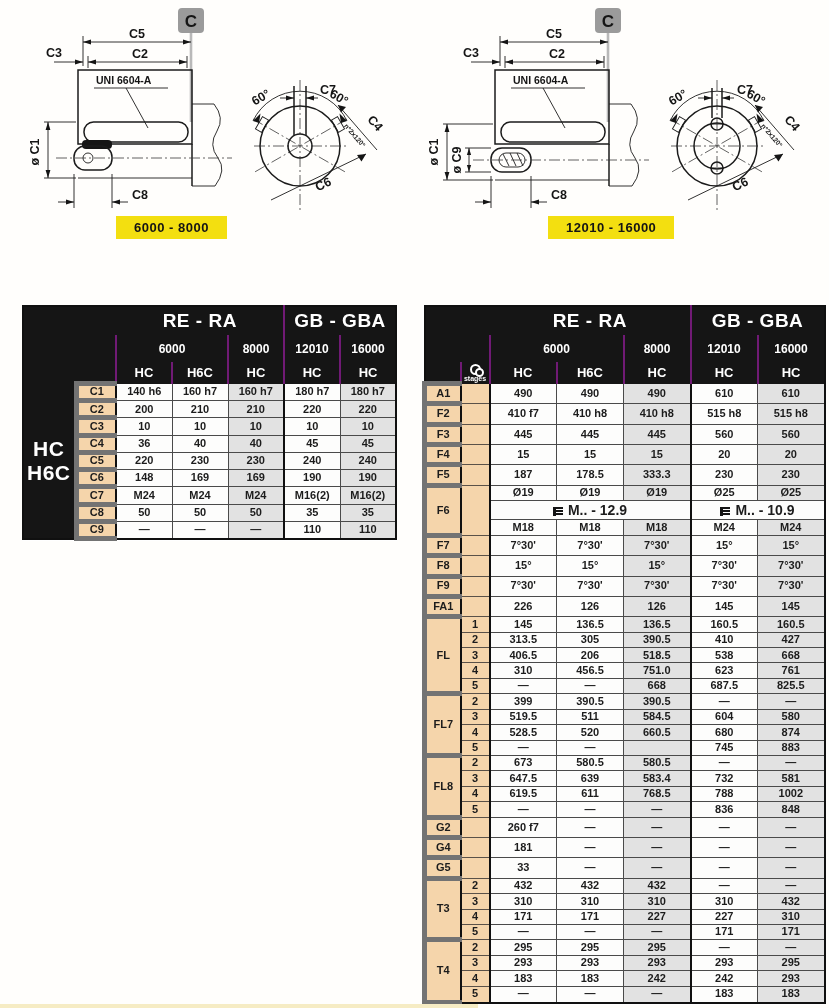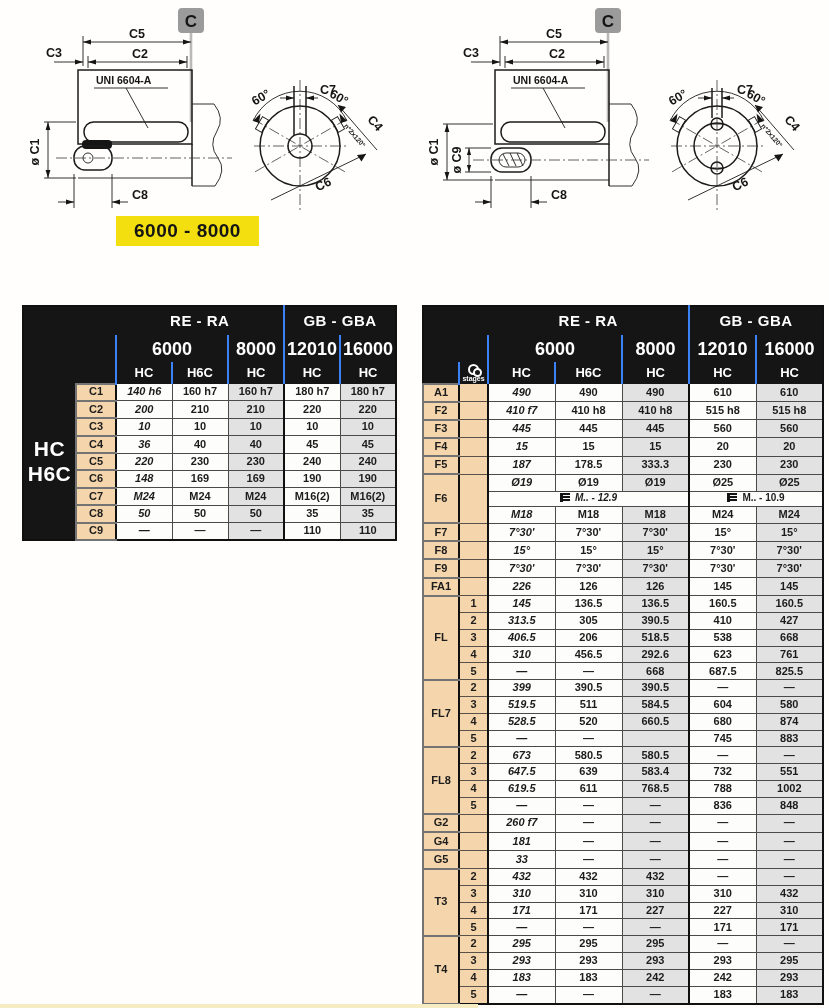--- a/index.html
+++ b/index.html
@@ -16,52 +16,52 @@
   .thin{stroke:#1b1b1b;stroke-width:0.9;fill:none;}
   .cl{stroke:#3a3a3a;stroke-width:0.8;fill:none;stroke-dasharray:11 3 2 3;}
   .arr{fill:#151515;stroke:none;}
   .dtext{font-size:12.5px;text-anchor:middle;}
   .stext{font-size:10.5px;}
   .xsmall{font-size:6.8px;text-anchor:middle;font-weight:bold;}
   .tagrect{fill:#9b9b9b;}
   .tagtext{font-size:17px;fill:#fff;text-anchor:middle;}
   .tagline{stroke:#b9b9b9;stroke-width:2.6;}
   .caption{position:absolute;top:216px;background:#f3df10;color:#141414;
-    font-weight:bold;font-size:19px;letter-spacing:.5px;padding:4px 18px;}
+    font-weight:bold;font-size:13px;letter-spacing:.5px;padding:4px 18px;}
   #caption-1{left:116px;}
   #caption-2{left:548px;}
 
   
   table.spec{position:absolute;border-collapse:collapse;table-layout:fixed;
     background:#fff;border:2px solid #101010;}
   #left-table{left:22px;top:305px;width:373px;height:236px;}
   #right-table{left:422px;top:305px;width:400px;height:700px;}
   .spec th,.spec td{border:1px solid #4a4a4a;text-align:center;vertical-align:middle;
     padding:0 1px;font-size:11px;font-weight:bold;color:#1c1c1c;line-height:1.05;}
   .spec .hdr{background:#151515;color:#fff;border:1px solid #151515;}
-  .spec .sep{border-left:2px solid #3b82f6;margin-left:19px;}
-  .spec .group{font-size:15px;height:28px;letter-spacing:.5px;}
-  .spec .model{font-size:18px;height:26px;}
+  .spec .sep{border-left:2px solid #701a75;margin-left:19px;}
+  .spec .group{font-size:19px;height:28px;letter-spacing:.5px;}
+  .spec .model{font-size:12px;height:26px;}
   .spec .variant{font-size:13px;height:20px;}
   .spec .corner{background:#151515;border:1px solid #151515;}
   .spec .side{background:#151515;color:#fff;border:1px solid #151515;
     font-size:21px;letter-spacing:.5px;}
   .spec .side div{line-height:1.15;}
-  .spec .rowlabel{background:#f5d5ab;border:2px solid #737373;}
+  .spec .rowlabel{background:#f5d5ab;border:5px solid #737373;}
   .spec .stage{background:#f5d5ab;border:1px solid #5a5148;}
   .spec td.data{background:#fdfdfc;}
   .spec td.shade{background:#e2e2e2;}
-  .spec td.dstart{border-left:2px solid #101010;font-style:italic;}
+  .spec td.dstart{border-left:2px solid #101010;}
   .spec td.gsep{border-left:2px solid #101010;}
   .spec th.rowlabel{border-right:2px solid #101010;}
   .spec td.merged{background:#fdfdfc;font-size:9px;}
   .bolt-icon{display:inline-block;width:7px;height:9px;margin-right:5px;vertical-align:-1px;
     background:repeating-linear-gradient(to bottom,#141414 0 2px,#fafafa 2px 3px);
     border-left:3px solid #141414;}
-  .bolt-text{font-size:10px;font-weight:bold;}
+  .bolt-text{font-size:14px;font-weight:bold;}
   .stages-hd{position:relative;}
   .gear-icon{display:inline-block;width:7px;height:7px;border:2px solid #fff;border-radius:50%;
     position:relative;}
   .gear-icon::after{content:"";position:absolute;left:3px;top:2px;width:5px;height:5px;
     border:2px solid #fff;border-radius:50%;background:#151515;}
   .stages-text{font-size:7px;color:#fff;font-weight:bold;margin-top:-2px;}
   .bottom-artifact{position:absolute;left:0;top:1004px;width:478px;height:4px;
     background:#f6ecc4;}
 </style>
 </head>
@@ -284,20 +284,21 @@
         <text class="xsmall" x="355" y="137" transform="rotate(49 355 137)">n°2x120°</text>
         <text class="dtext" x="374" y="126" transform="rotate(49 374 126)">C4</text>
       </g>
       <g>
         <line class="thin" x1="273" y1="200" x2="368" y2="154"></line>
         <polygon class="arr" points="368,154 359,155 363.5,161.5"></polygon>
         <text class="dtext" x="327" y="188" transform="rotate(-26 327 188)">C6</text>
       </g>
     </svg>
   </div>
+  <div class="caption" id="caption-2">12010 - 16000</div>
 
   <table class="spec" id="left-table">
     <colgroup>
       <col style="width:53px">
         <col style="width:40px">
       <col style="width:56px">
         <col style="width:56px">
         <col style="width:56px">
       <col style="width:56px">
         <col style="width:56px">
@@ -558,21 +559,21 @@
           <td class="data dstart">406.5</td>
           <td class="data">206</td>
           <td class="data shade">518.5</td>
           <td class="data gsep">538</td>
           <td class="data shade">668</td>
         </tr>
         <tr>
           <td class="stage">4</td>
           <td class="data dstart">310</td>
           <td class="data">456.5</td>
-          <td class="data shade">292.6</td>
+          <td class="data shade">751.0</td>
           <td class="data gsep">623</td>
           <td class="data shade">761</td>
         </tr>
         <tr>
           <td class="stage">5</td>
           <td class="data dstart">—</td>
           <td class="data">—</td>
           <td class="data shade">668</td>
           <td class="data gsep">687.5</td>
           <td class="data shade">825.5</td>
@@ -618,21 +619,21 @@
           <td class="data shade">580.5</td>
           <td class="data gsep">—</td>
           <td class="data shade">—</td>
         </tr>
         <tr>
           <td class="stage">3</td>
           <td class="data dstart">647.5</td>
           <td class="data">639</td>
           <td class="data shade">583.4</td>
           <td class="data gsep">732</td>
-          <td class="data shade">551</td>
+          <td class="data shade">581</td>
         </tr>
         <tr>
           <td class="stage">4</td>
           <td class="data dstart">619.5</td>
           <td class="data">611</td>
           <td class="data shade">768.5</td>
           <td class="data gsep">788</td>
           <td class="data shade">1002</td>
         </tr>
         <tr>

